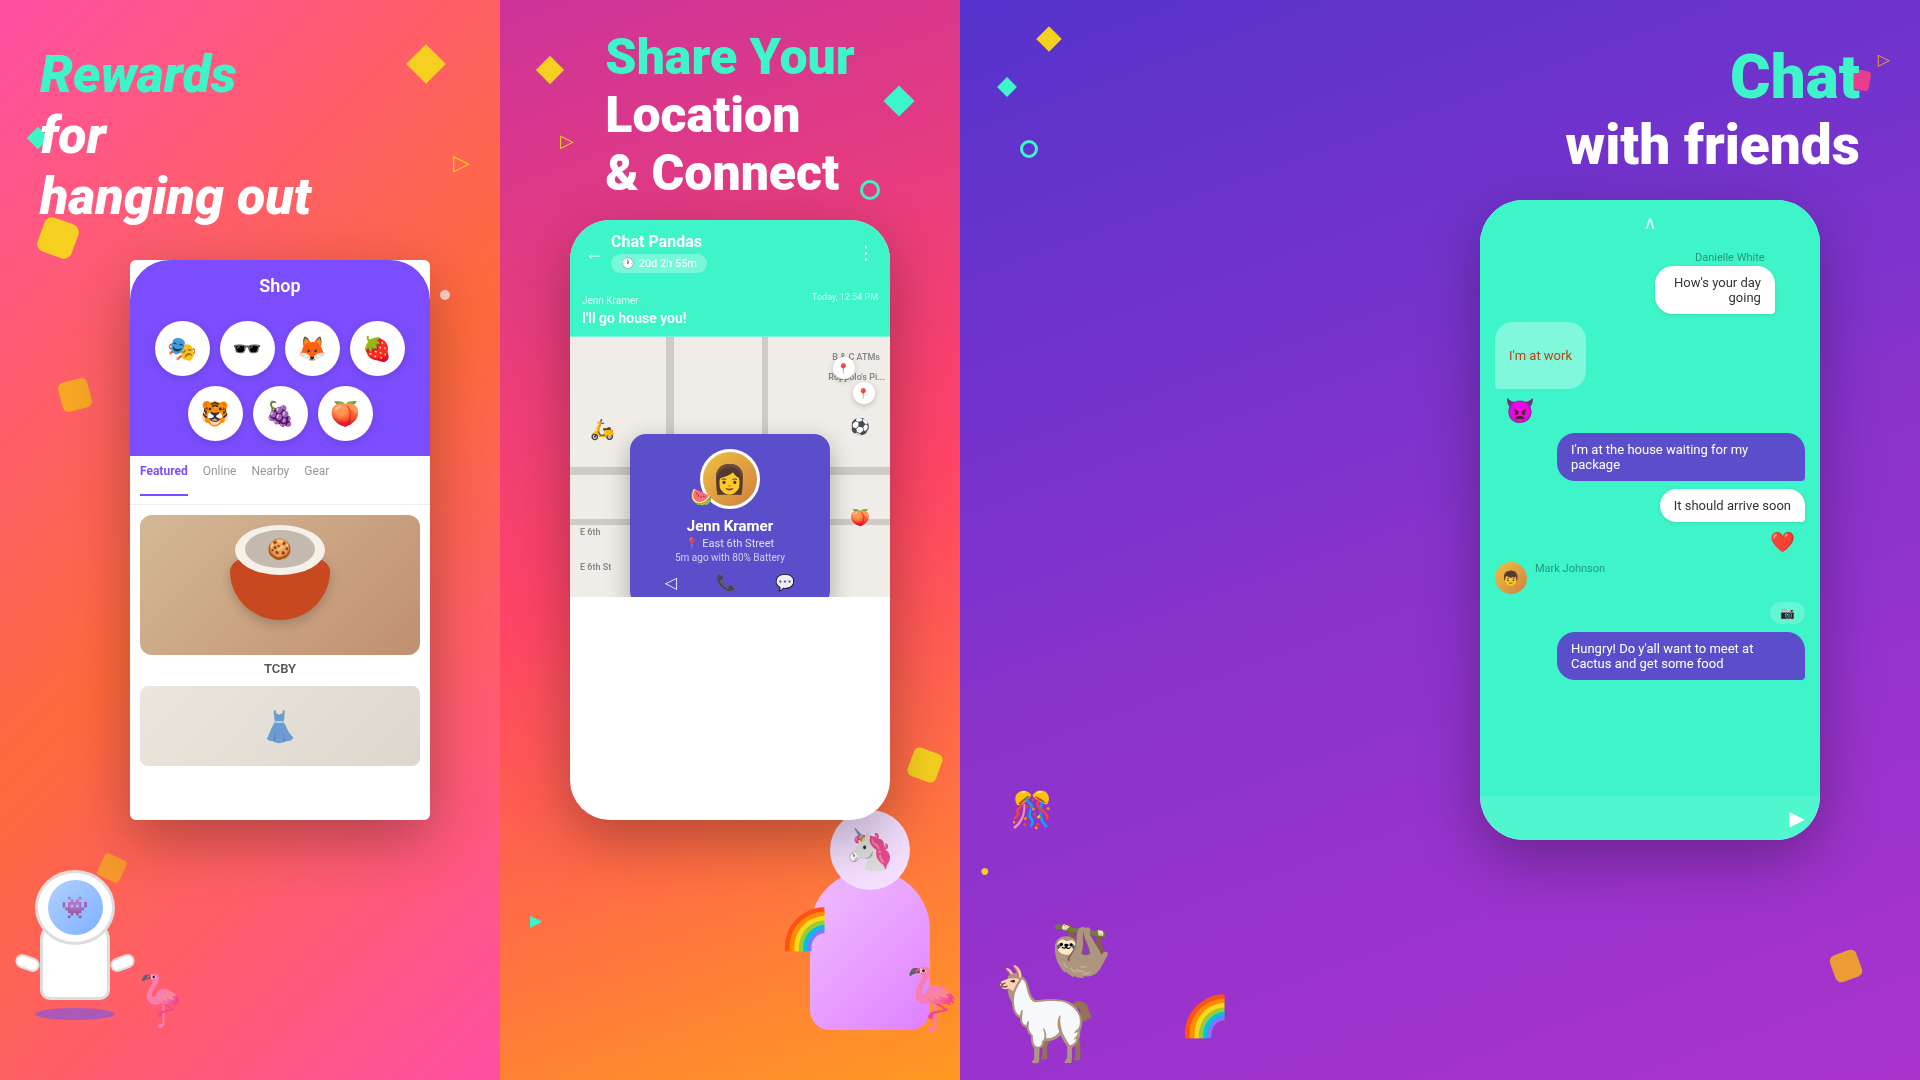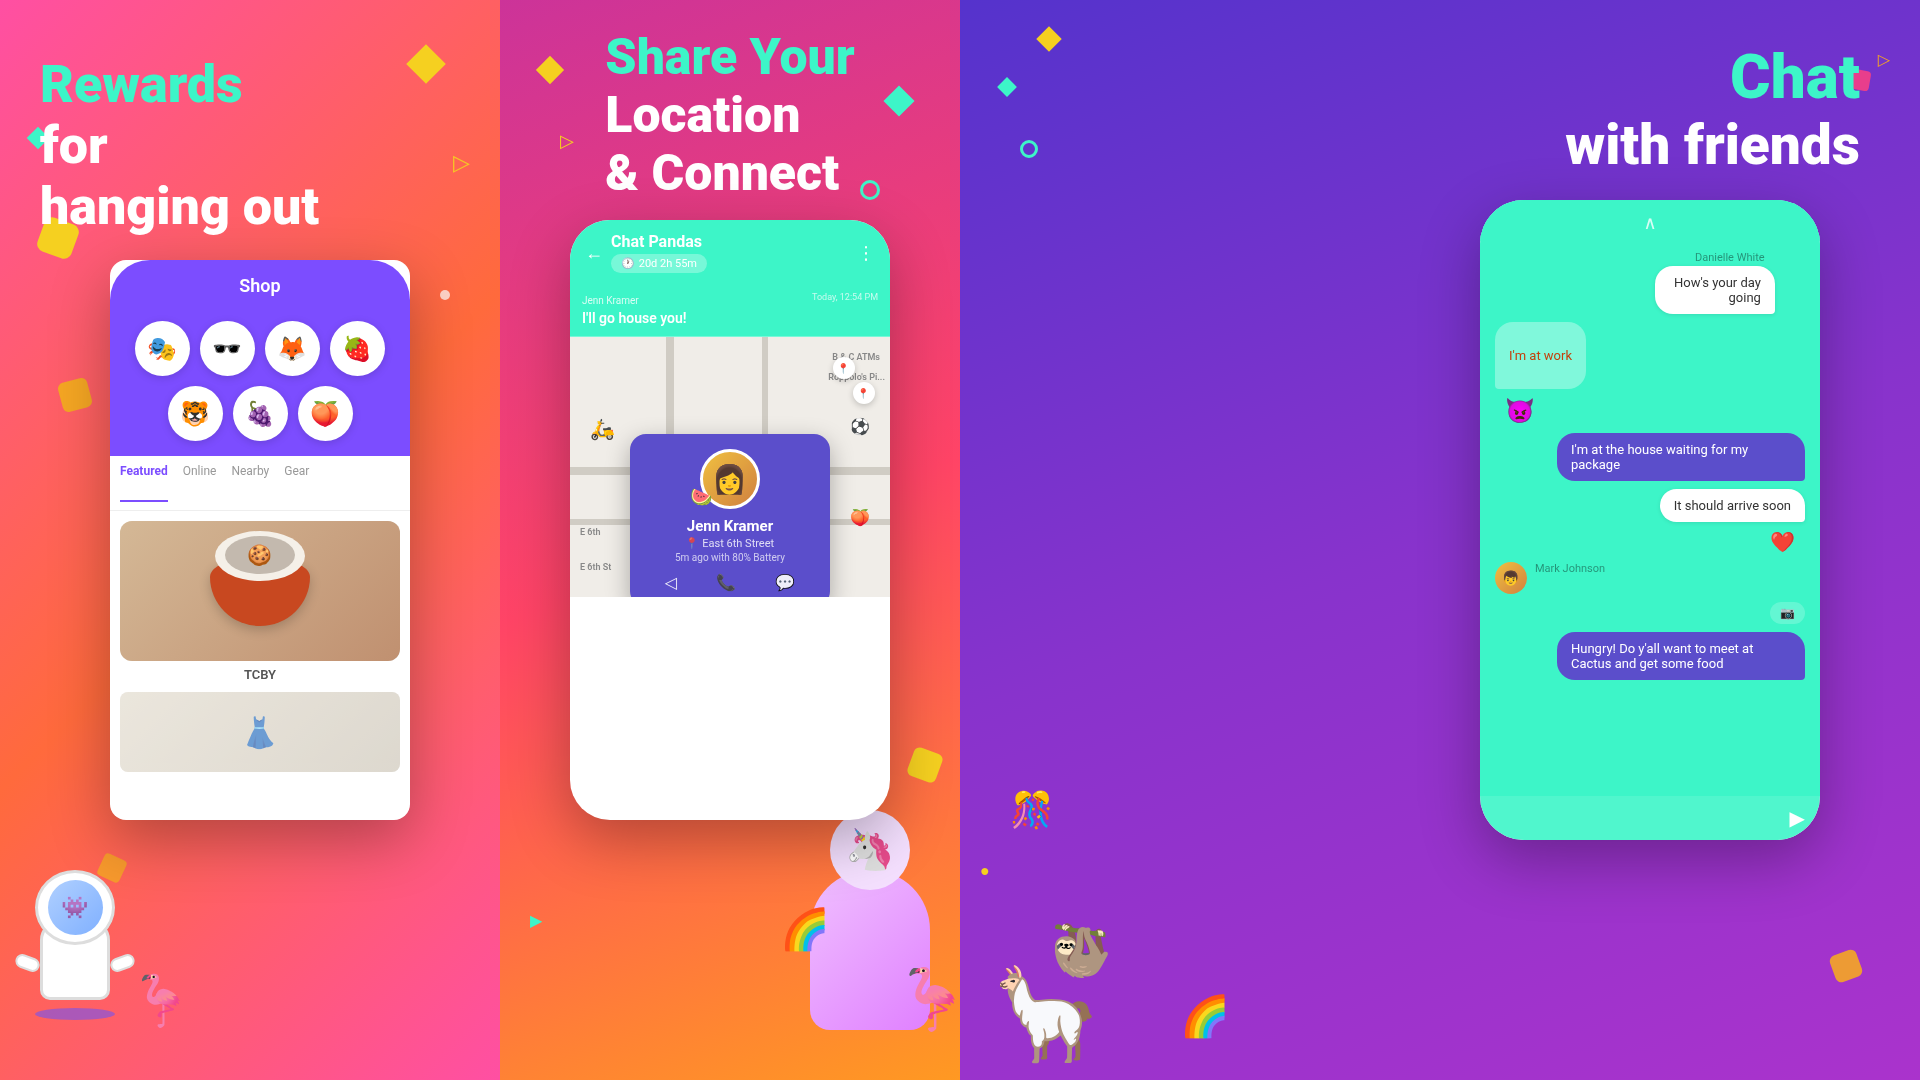--- a/index.html
+++ b/index.html
@@ -16,23 +16,24 @@
       width: 500px;
       height: 1080px;
       background: linear-gradient(135deg, #ff4fa3 0%, #ff6a3c 50%, #ff4fa3 100%);
       position: relative;
       overflow: hidden;
       flex-shrink: 0;
     }
 
     .panel1-title {
       position: absolute;
-      top: 54px;
+      top: 44px;
       left: 40px;
       z-index: 10;
+      font-style: italic;
     }
     .panel1-title .line1 {
       font-size: 52px;
       font-weight: 900;
       color: #3df5c8;
       display: block;
     }
     .panel1-title .line2 {
       font-size: 52px;
       font-weight: 900;
@@ -43,23 +44,24 @@
       font-size: 52px;
       font-weight: 900;
       color: #fff;
       display: block;
     }
 
     
     .phone-mockup {
       position: absolute;
       background: #fff;
-      border-radius: 16px;
+      border-radius: 6px;
       box-shadow: 0 20px 60px rgba(0,0,0,0.3);
       overflow: hidden;
+      margin-left: 20px;
     }
     .phone1 {
       width: 300px;
       height: 560px;
       top: 260px;
       left: 110px;
     }
     .phone1-inner {
       width: 100%;
       height: 100%;
@@ -99,21 +101,21 @@
     .phone1-tabs {
       display: flex;
       padding: 8px 10px;
       gap: 15px;
       border-bottom: 1px solid #eee;
       background: #fff;
     }
     .tab-item {
       font-size: 12px;
       color: #999;
-      padding-bottom: 22px;
+      padding-bottom: 16px;
     }
     .tab-item.active {
       color: #7c4dff;
       font-weight: 700;
       border-bottom: 2px solid #7c4dff;
     }
     .phone1-content {
       padding: 10px;
       background: #fff;
     }

